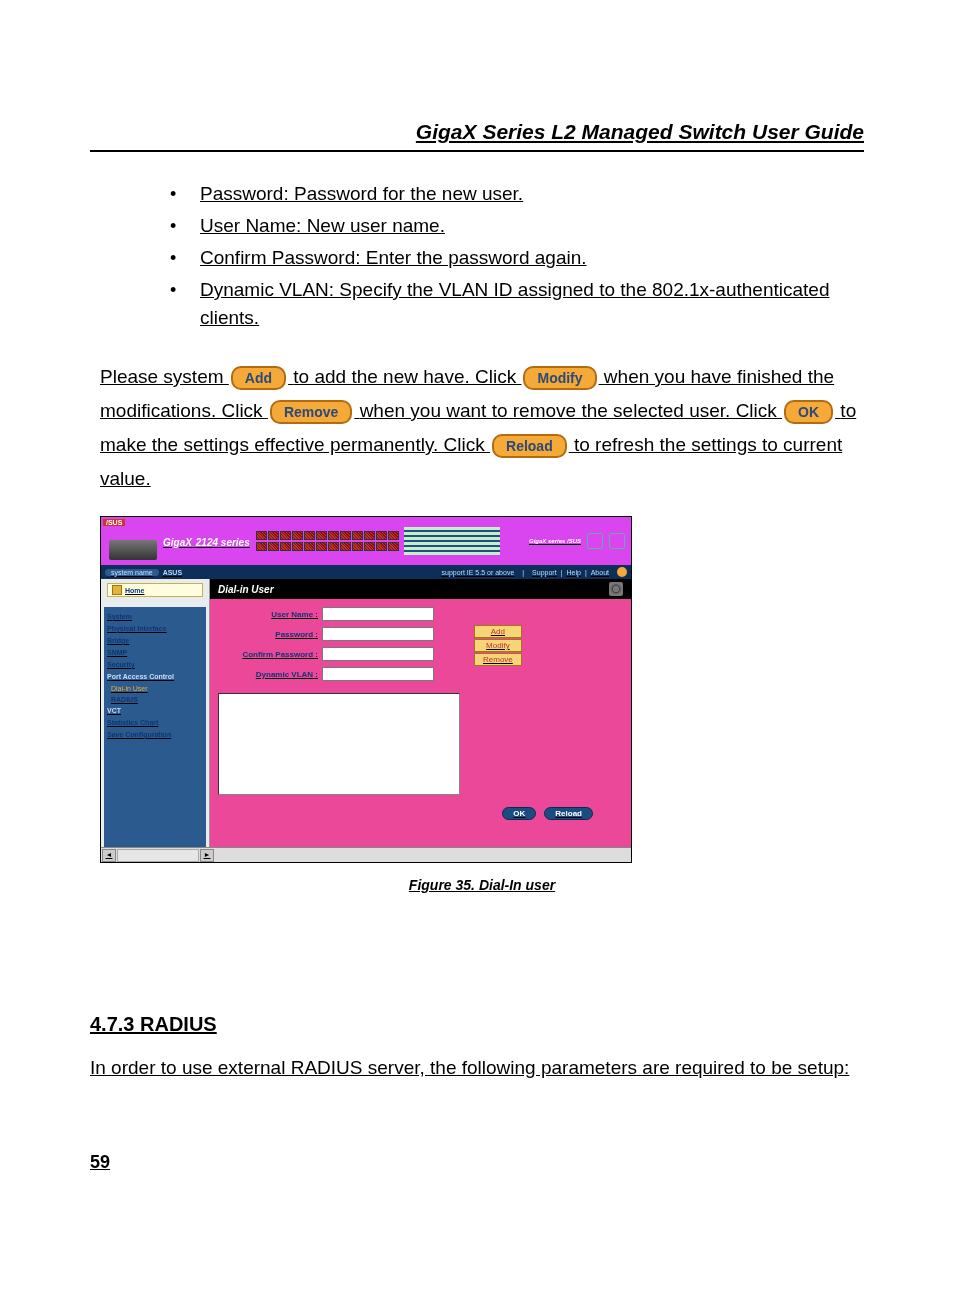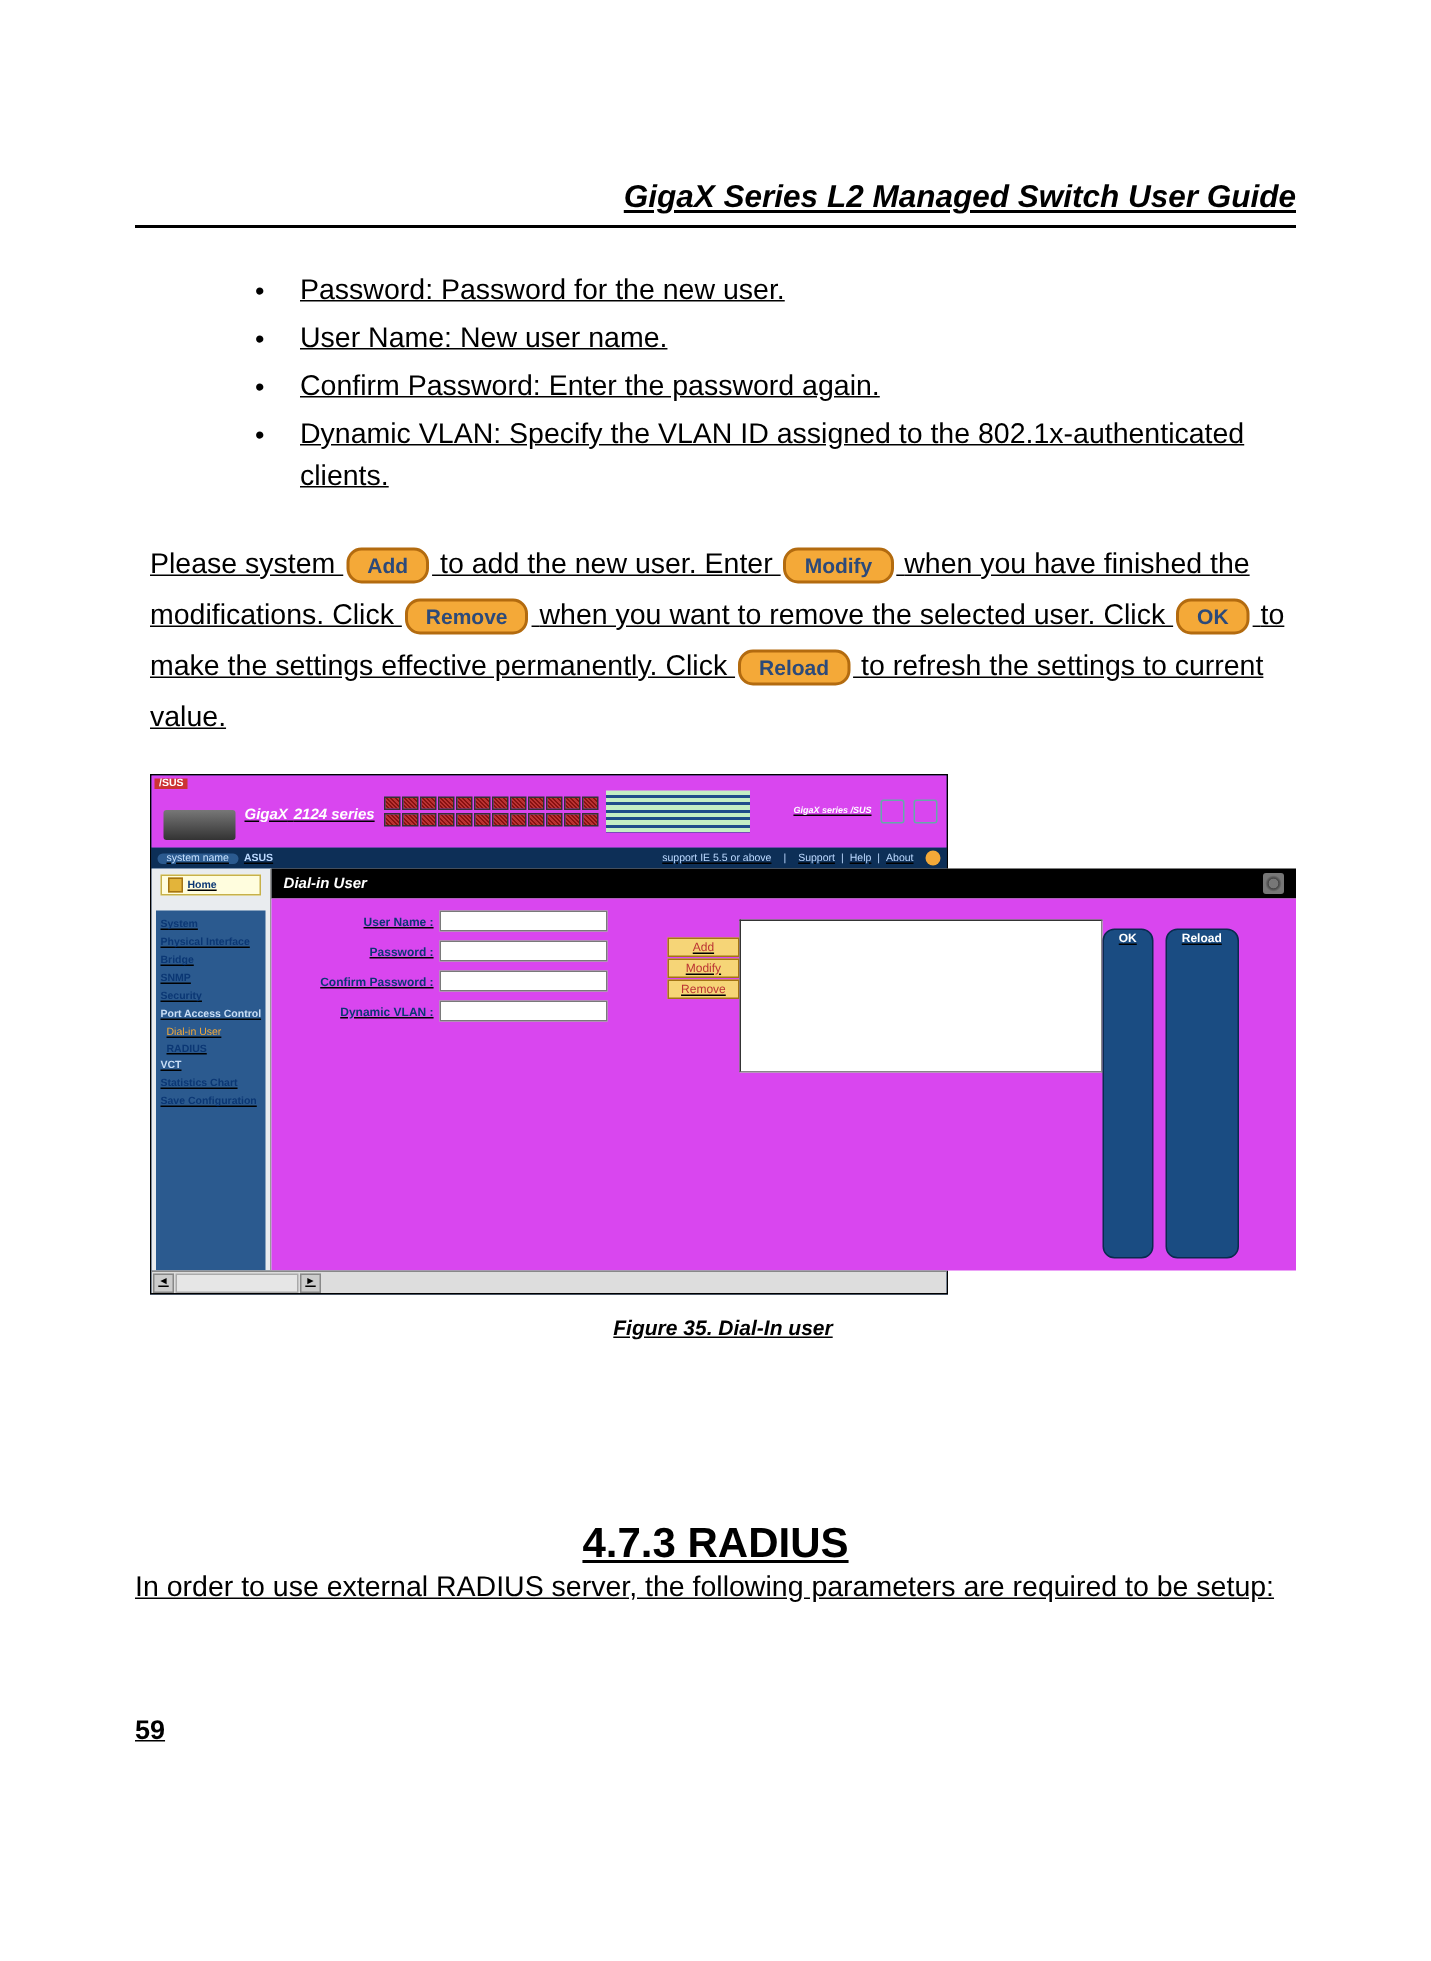--- a/index.html
+++ b/index.html
@@ -231,24 +231,25 @@
     display:flex;
     justify-content:space-between;
     align-items:center;
   }
   .panel-title .gear {
     width: 14px; height: 14px;
     background: radial-gradient(circle,#777 30%,#444 35%,#777 55%);
     border-radius:2px;
   }
   .panel-body {
-    background: #d946ef;
+    background: #ec4899;
     flex: 1;
     padding: 8px;
     display: flex;
+    flex-direction: column;
   }
   .form-row {
     display: flex;
     align-items: center;
     margin-bottom: 6px;
   }
   .form-label {
     width: 100px;
     text-align: right;
     color: #0b3774;
@@ -329,24 +330,24 @@
   }
   .figure-caption {
     text-align: center;
     font-weight: bold;
     font-style: italic;
     font-size: 14px;
     margin-top: 14px;
     margin-bottom: 24px;
   }
   .section-heading {
-    font-size: 28px;
+    font-size: 20px;
     font-weight: bold;
     margin-top: 120px;
-    text-align: center;
+    margin-bottom: 18px;
   }
   .body-para {
     font-size: 19px;
     line-height: 28px;
   }
   .page-num {
     font-weight: bold;
     font-size: 18px;
     margin-top: 70px;
   }
@@ -361,21 +362,21 @@
   <div class="bullets">
     <div class="bullet">Password: Password for the new user.</div>
     <div class="bullet">User Name: New user name.</div>
     <div class="bullet">Confirm Password: Enter the password again.</div>
     <div class="bullet">Dynamic VLAN: Specify the VLAN ID assigned to the 802.1x-authenticated clients.</div>
   </div>
 
   <div class="para">
     <span>Please system </span>
     <span class="pill">Add</span>
-    <span>to add the new user. Enter </span>
+    <span>to add the new have. Click </span>
     <span class="pill">Modify</span>
     <span>when you have finished the modifications. Click </span>
     <span class="pill">Remove</span>
     <span>when you want to remove the selected user. Click </span>
     <span class="pill">OK</span>
     <span>to make the settings effective permanently. Click </span>
     <span class="pill">Reload</span>
     <span>to refresh the settings to current value.</span>
   </div>
 

